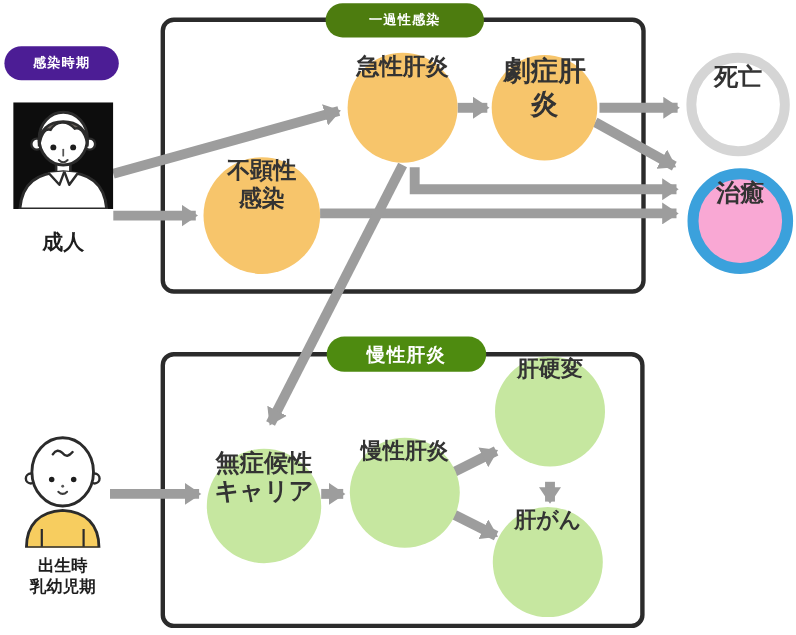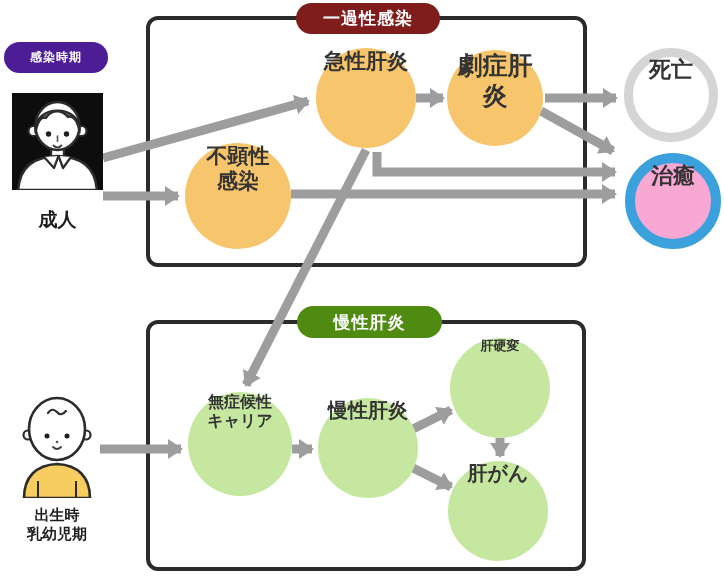--- a/index.html
+++ b/index.html
@@ -10,36 +10,36 @@
   
   .group-box{position:absolute;border:4px solid #2b2b2b;border-radius:12px;background:transparent;z-index:1;}
   .box-transient{left:146px;top:16px;width:433px;height:243px;}
   .box-persistent{left:146px;top:320px;width:432px;height:243px;}
   
   .arrows{position:absolute;left:0;top:0;z-index:2;}
   
   .badge{position:absolute;z-index:4;display:flex;align-items:center;justify-content:center;
          color:#fff;font-weight:bold;letter-spacing:1px;}
   .badge-period{left:4px;top:42px;width:104px;height:31px;border-radius:16px;background:#4c1d95;font-size:12px;}
-  .badge-transient{left:296px;top:3px;width:144px;height:31px;border-radius:16px;background:#7f1d1d;font-size:17px;}
+  .badge-transient{left:296px;top:3px;width:144px;height:31px;border-radius:16px;background:#4d7c0f;font-size:12px;}
   .badge-persistent{left:297px;top:306px;width:145px;height:32px;border-radius:16px;background:#4e8b10;font-size:17px;}
   
   .node{position:absolute;z-index:3;border-radius:50%;display:flex;flex-direction:column;
         align-items:center;justify-content:flex-start;font-weight:bold;color:#333;
         text-align:center;line-height:1.2;}
   .node-orange{background:#f7c56b;}
   .node-green{background:#c6e7a0;}
   .n-acute{left:316px;top:48px;width:100px;height:100px;font-size:21px;}
   .n-fulminant{left:447px;top:50px;width:96px;height:96px;font-size:25px;}
   .n-inapparent{left:185px;top:143px;width:106px;height:106px;font-size:21px;}
   .n-death{left:624px;top:48px;width:76px;height:76px;background:#fff;border:9px solid #d5d5d5;font-size:22px;}
   .n-cure{left:625px;top:153px;width:76px;height:76px;background:#f9a8d4;border:10px solid #3ba1dc;font-size:22px;}
-  .n-carrier{left:188px;top:392px;width:104px;height:104px;font-size:16px;}
+  .n-carrier{left:188px;top:408px;width:104px;height:104px;font-size:22px;}
   .n-chronic{left:318px;top:398px;width:100px;height:100px;font-size:20px;}
-  .n-cirrhosis{left:450px;top:338px;width:100px;height:100px;font-size:13px;}
+  .n-cirrhosis{left:450px;top:324px;width:100px;height:100px;font-size:20px;}
   .n-cancer{left:448px;top:461px;width:100px;height:100px;font-size:20px;}
   
   .actor-icon{position:absolute;z-index:3;}
   .adult-icon{left:12px;top:93px;}
   .infant-icon{left:14px;top:392px;}
   .actor-label{position:absolute;z-index:3;font-weight:bold;color:#1d1d1d;text-align:center;}
   .adult-label{left:12px;top:207px;width:91px;font-size:19px;}
   .infant-label{left:4px;top:505px;width:106px;font-size:15px;line-height:19px;}
 </style>
 </head>

